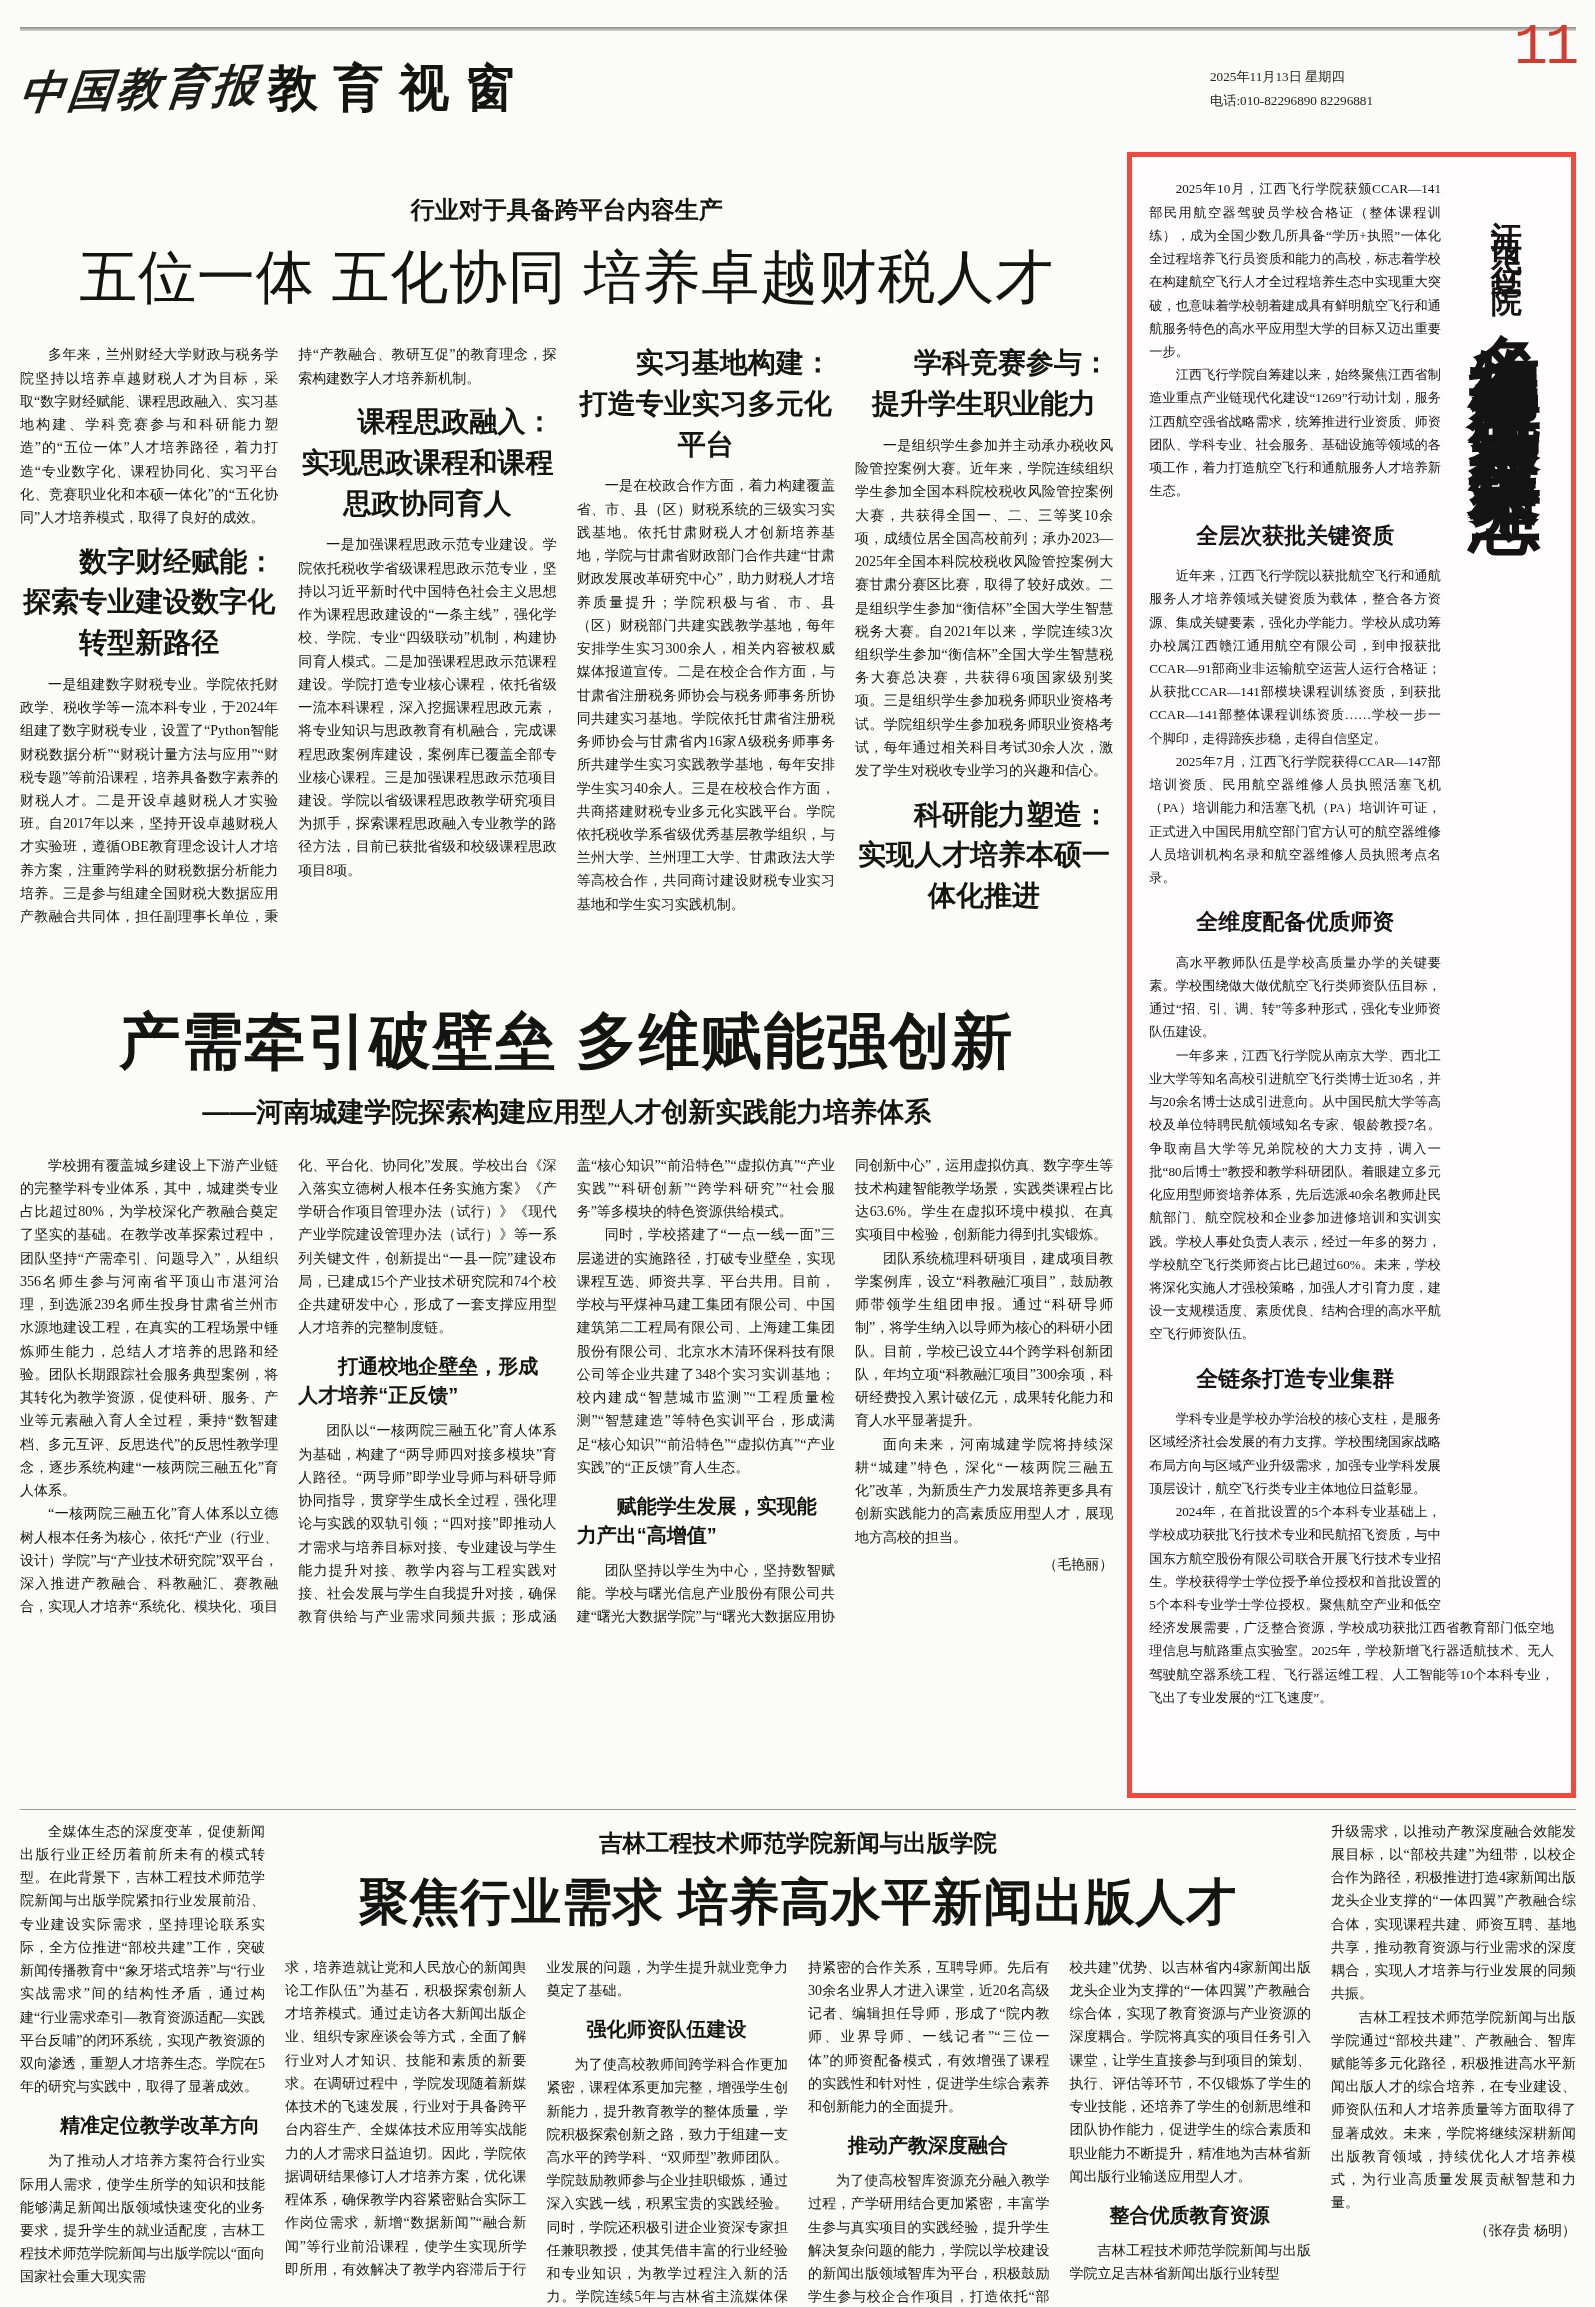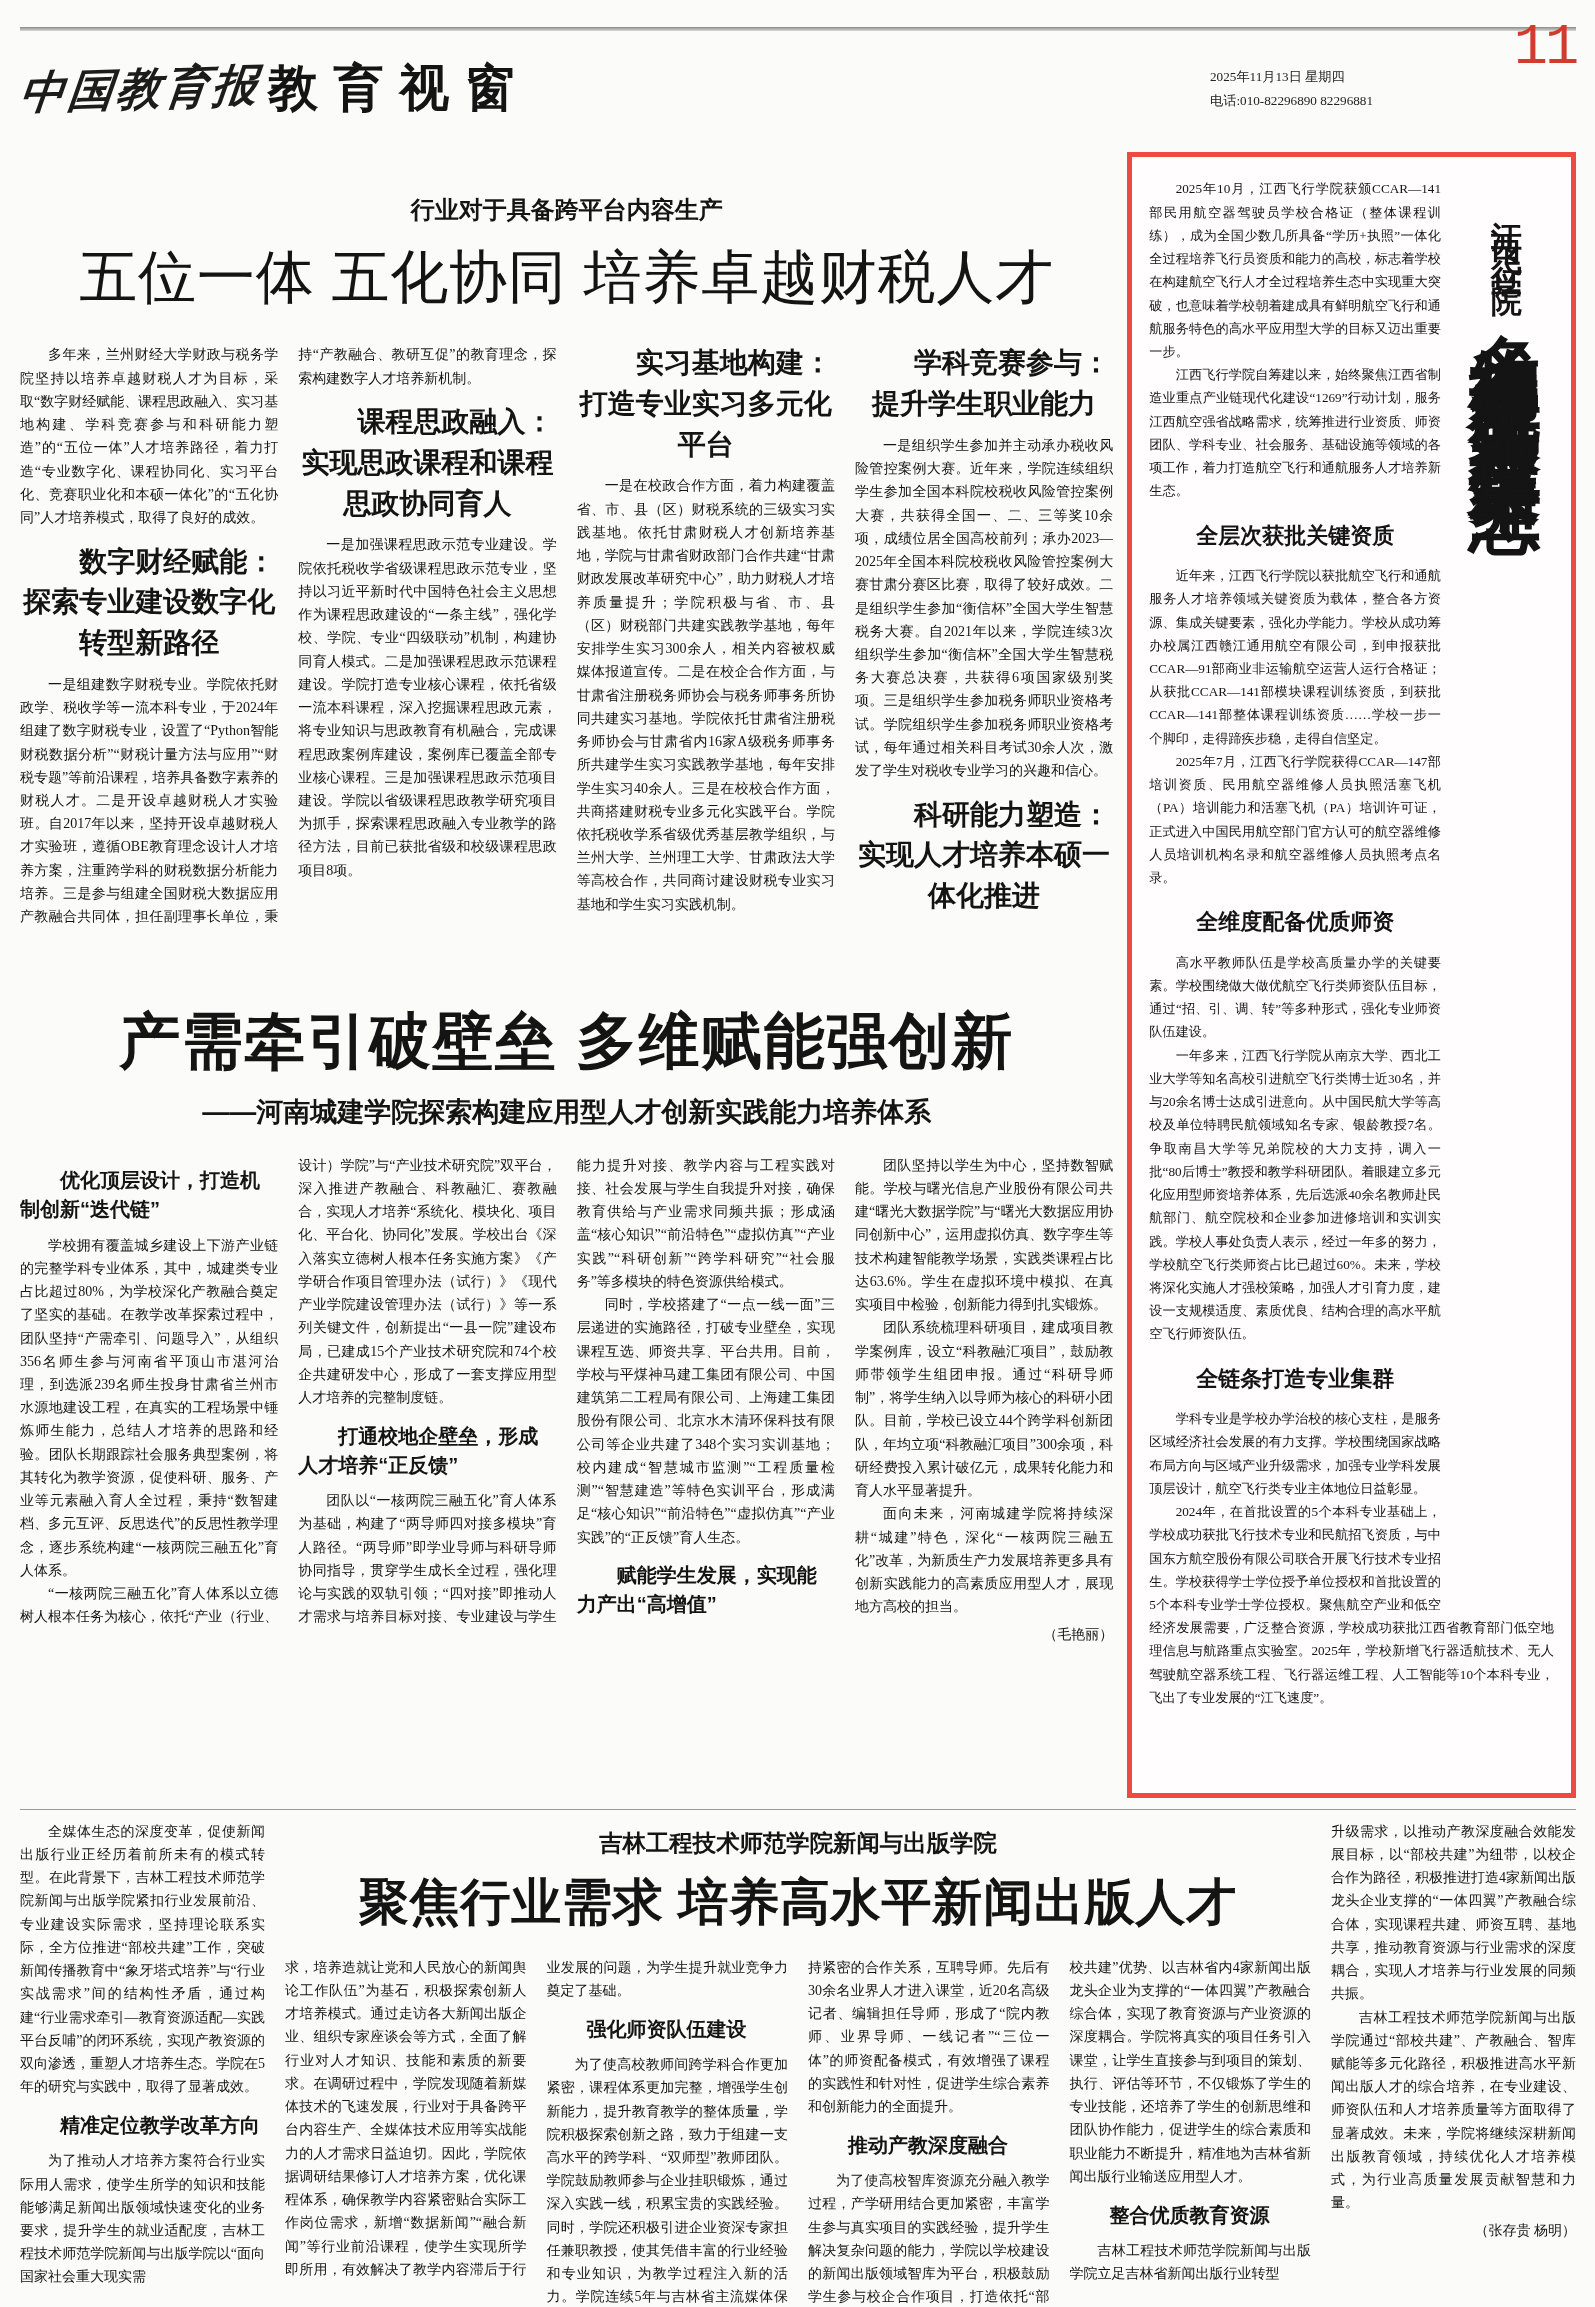--- a/index.html
+++ b/index.html
@@ -105,21 +105,20 @@
             <h3 class="subhead">科研能力塑造：实现人才培养本硕一体化推进</h3>
             <p class="para">一是探索举办本科生学术论坛。学院自2023年至今，已连续举办两届本科生学术论坛，共征集本科生学术论文80余篇，安排论文优秀的学生汇报答辩，进一步激发学生的科研积极性。二是以学年论文为抓手提升学生科研能力，组织学生参加学科学术竞赛，获省级奖项10余项；近两年，本科生发表学术论文6篇，获得了良好的学术氛围。三是着力推动“高素质税收实务人才和高水平科研储备人才”一体化人才培养目标定位，近年来，学生考研率稳步提升，本硕一体化人才培养成效显著。</p>
             <p class="byline">（李永海 马军）</p>
           </div>
       </div>
 
       <div>
         <div class="a2-title">产需牵引破壁垒 多维赋能强创新</div>
         <div class="a2-subtitle">——河南城建学院探索构建应用型人才创新实践能力培养体系</div>
         <div class="a2-body">
-            <h3 class="subhead">优化顶层设计，打造机制创新“迭代链”</h3>
             <p class="para">学校拥有覆盖城乡建设上下游产业链的完整学科专业体系，其中，城建类专业占比超过80%，为学校深化产教融合奠定了坚实的基础。在教学改革探索过程中，团队坚持“产需牵引、问题导入”，从组织356名师生参与河南省平顶山市湛河治理，到选派239名师生投身甘肃省兰州市水源地建设工程，在真实的工程场景中锤炼师生能力，总结人才培养的思路和经验。团队长期跟踪社会服务典型案例，将其转化为教学资源，促使科研、服务、产业等元素融入育人全过程，秉持“数智建档、多元互评、反思迭代”的反思性教学理念，逐步系统构建“一核两院三融五化”育人体系。</p>
             <p class="para">“一核两院三融五化”育人体系以立德树人根本任务为核心，依托“产业（行业、设计）学院”与“产业技术研究院”双平台，深入推进产教融合、科教融汇、赛教融合，实现人才培养“系统化、模块化、项目化、平台化、协同化”发展。学校出台《深入落实立德树人根本任务实施方案》《产学研合作项目管理办法（试行）》《现代产业学院建设管理办法（试行）》等一系列关键文件，创新提出“一县一院”建设布局，已建成15个产业技术研究院和74个校企共建研发中心，形成了一套支撑应用型人才培养的完整制度链。</p>
             <h3 class="subhead">打通校地企壁垒，形成人才培养“正反馈”</h3>
             <p class="para">团队以“一核两院三融五化”育人体系为基础，构建了“两导师四对接多模块”育人路径。“两导师”即学业导师与科研导师协同指导，贯穿学生成长全过程，强化理论与实践的双轨引领；“四对接”即推动人才需求与培养目标对接、专业建设与学生能力提升对接、教学内容与工程实践对接、社会发展与学生自我提升对接，确保教育供给与产业需求同频共振；形成涵盖“核心知识”“前沿特色”“虚拟仿真”“产业实践”“科研创新”“跨学科研究”“社会服务”等多模块的特色资源供给模式。</p>
             <p class="para">同时，学校搭建了“一点一线一面”三层递进的实施路径，打破专业壁垒，实现课程互选、师资共享、平台共用。目前，学校与平煤神马建工集团有限公司、中国建筑第二工程局有限公司、上海建工集团股份有限公司、北京水木清环保科技有限公司等企业共建了348个实习实训基地；校内建成“智慧城市监测”“工程质量检测”“智慧建造”等特色实训平台，形成满足“核心知识”“前沿特色”“虚拟仿真”“产业实践”的“正反馈”育人生态。</p>
             <h3 class="subhead">赋能学生发展，实现能力产出“高增值”</h3>
             <p class="para">团队坚持以学生为中心，坚持数智赋能。学校与曙光信息产业股份有限公司共建“曙光大数据学院”与“曙光大数据应用协同创新中心”，运用虚拟仿真、数字孪生等技术构建智能教学场景，实践类课程占比达63.6%。学生在虚拟环境中模拟、在真实项目中检验，创新能力得到扎实锻炼。</p>
             <p class="para">团队系统梳理科研项目，建成项目教学案例库，设立“科教融汇项目”，鼓励教师带领学生组团申报。通过“科研导师制”，将学生纳入以导师为核心的科研小团队。目前，学校已设立44个跨学科创新团队，年均立项“科教融汇项目”300余项，科研经费投入累计破亿元，成果转化能力和育人水平显著提升。</p>
             <p class="para">面向未来，河南城建学院将持续深耕“城建”特色，深化“一核两院三融五化”改革，为新质生产力发展培养更多具有创新实践能力的高素质应用型人才，展现地方高校的担当。</p>
             <p class="byline">（毛艳丽）</p>

